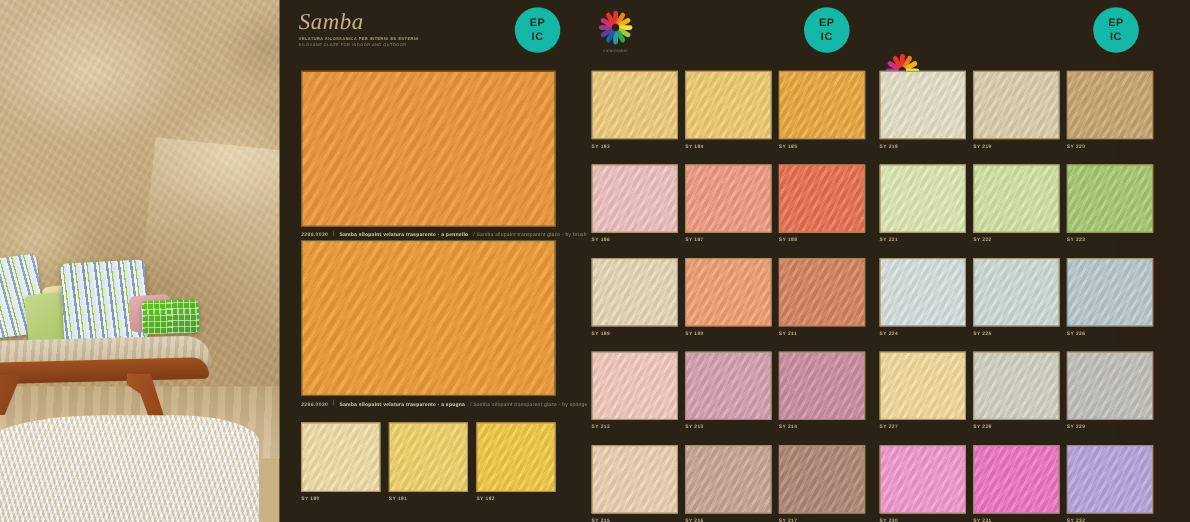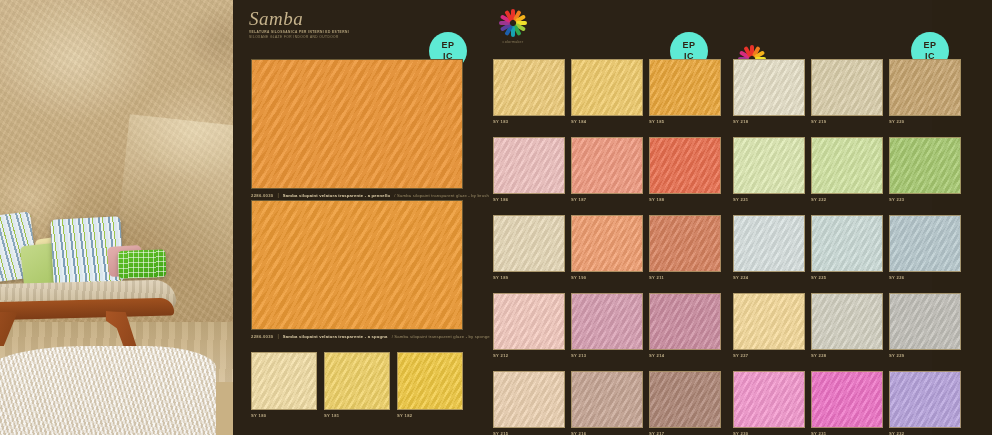--- a/index.html
+++ b/index.html
@@ -172,23 +172,22 @@
     font-weight: bold;
     color: #b8a77f;
     white-space: nowrap;
   }
   .brand-sub div.en { color:#9d8e69; font-weight:normal; }
 
   .logo-row { position:absolute; top:6px; }
 
   .epic-logo {
     width: 38px; height: 38px; border-radius: 50%;
-    background: #5eead4;
+    background: #14b8a6;
     position: relative;
-    margin-top: 26px;
   }
   .epic-logo .ep, .epic-logo .ic {
     position:absolute; left:0; right:0; text-align:center;
     font-family:"Liberation Sans", sans-serif;
     font-weight: bold; color: #2e2517; font-size: 9px;
     letter-spacing: .5px;
   }
   .epic-logo .ep { top: 8px; }
   .epic-logo .ic { top: 19px; }
 

